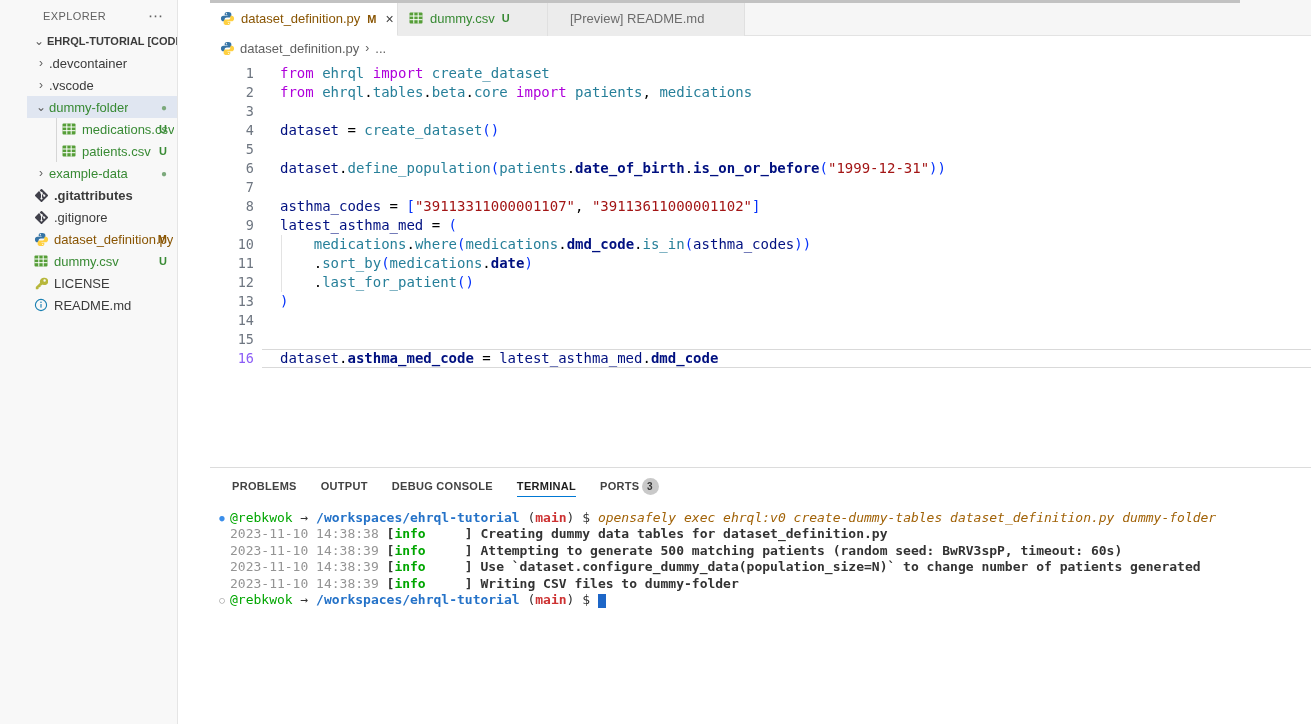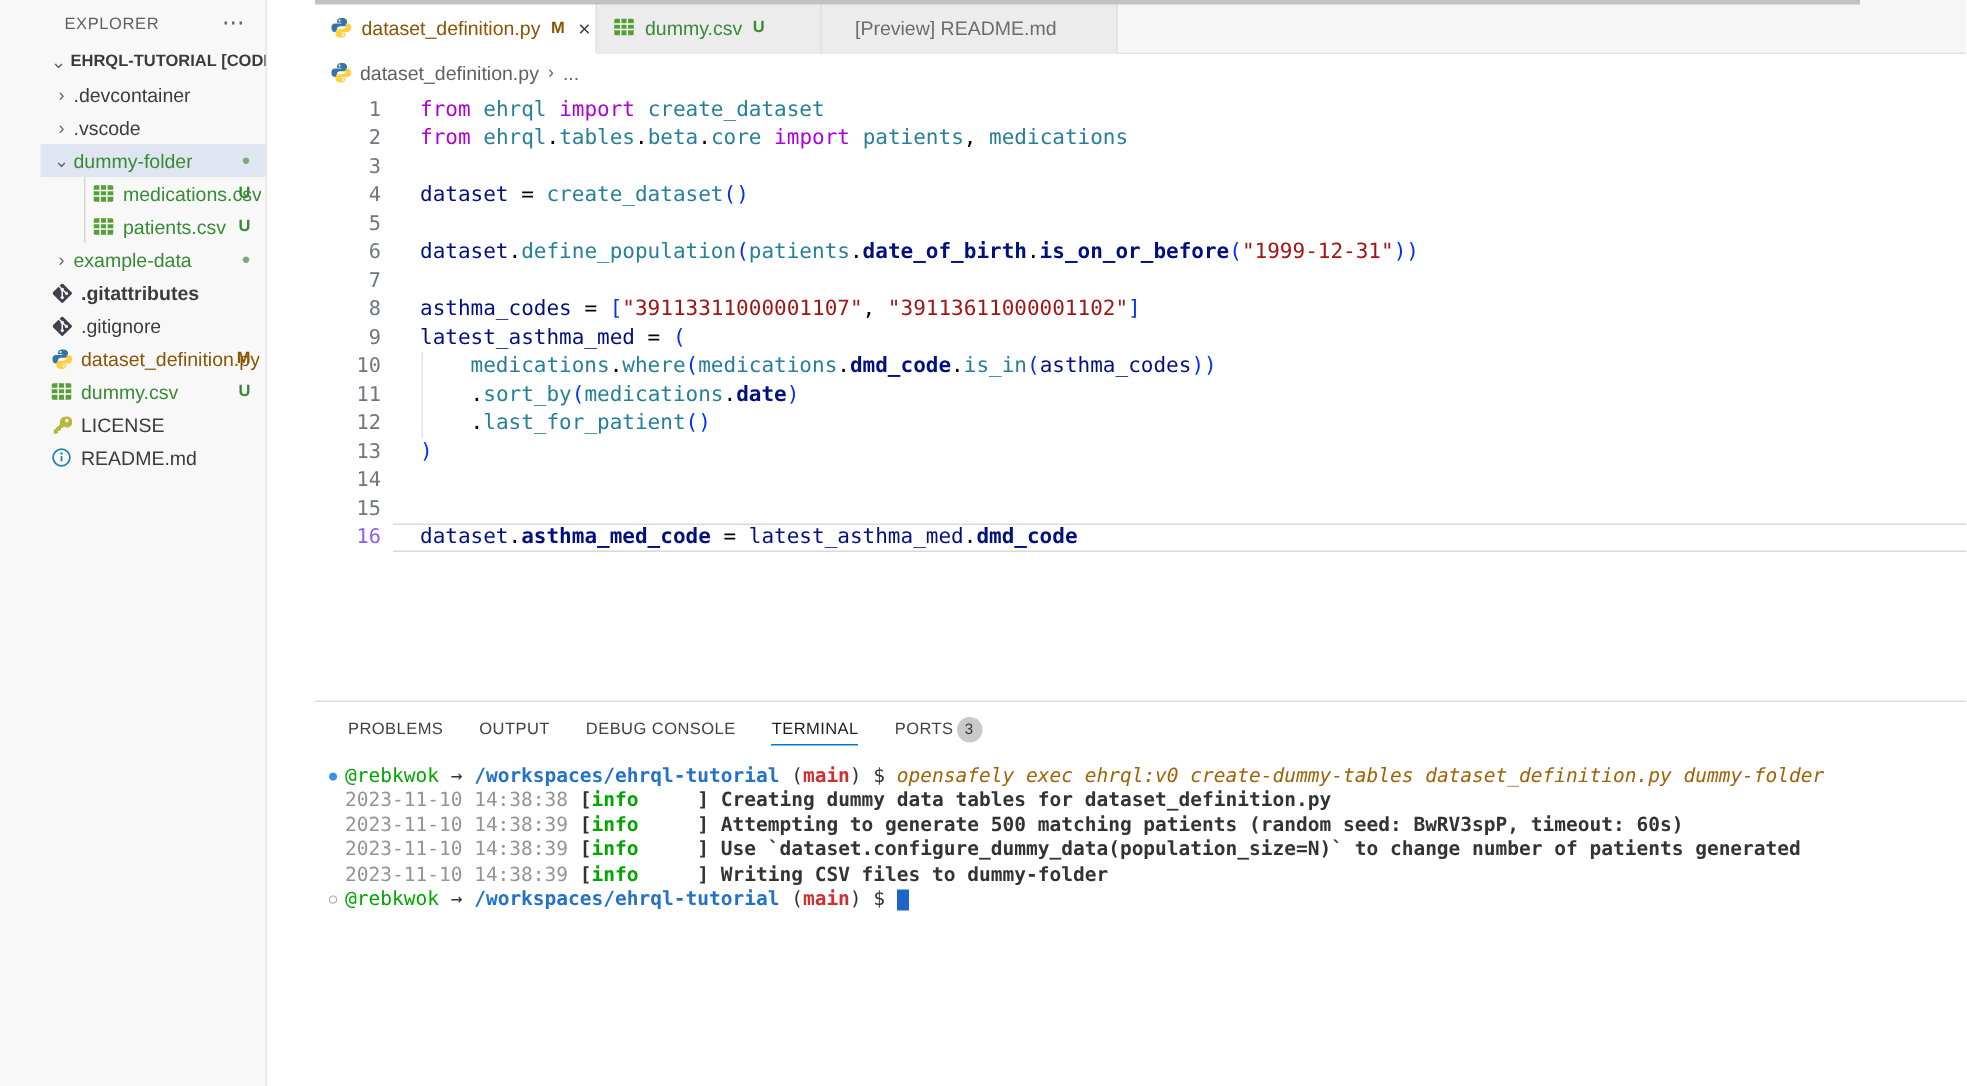--- a/index.html
+++ b/index.html
@@ -45,21 +45,21 @@
   .cl .lc { margin-left:26px; white-space:pre; }
   .cl .curbox { position:absolute; left:52px; right:0; top:0; bottom:0; border-top:1px solid #d9d9d9; border-bottom:1px solid #d9d9d9; pointer-events:none; }
   .cl .ig { position:absolute; left:71px; top:0; bottom:0; width:1px; background:#e3e3e3; }
   .tk.kw { color:#af00db; } .tk.tl { color:#267f99; } .tk.nv { color:#001080; }
   .tk.pb { color:#001080; font-weight:bold; } .tk.st { color:#a31515; }
   .tk.pu { color:#000; } .tk.br { color:#0431fa; }
 
   
   .panel { position:absolute; left:210px; top:467px; right:0; bottom:0; background:#fff; border-top:1px solid #dcdcdc; }
   .panel-tabs { display:flex; align-items:center; height:34px; padding-left:22px; }
-  .ptab { font-size:11px; letter-spacing:.3px; color:#424242; margin-right:24px; padding:6px 0 4px; cursor:pointer; display:flex; align-items:center; }
+  .ptab { font-size:11px; letter-spacing:.3px; color:#424242; margin-right:24px; padding:6px 0 4px; cursor:pointer; display:flex; align-items:center;font-weight:bold; }
   .ptab.active { color:#1e1e1e; border-bottom:1.5px solid #0078d4; }
   .pbadge { display:inline-block; width:17px; height:17px; border-radius:50%; background:#c9c9c9; color:#363636; font-size:10px; line-height:17px; text-align:center; margin-left:2px; }
   .term { padding:8px 0 0 4px; font-family:"DejaVu Sans Mono", monospace; font-size:13px; }
   .trm { display:flex; height:16.4px; line-height:16.4px; }
   .trm .deco { width:16px; text-align:center; flex:none; font-size:9px; }
   .trm .ttx { white-space:pre; }
   .tt.cdot { color:#3b8eea; font-size:9px; } .tt.odot { color:#9a9a9a; font-size:9px; }
   .tt.usr { color:#00a600; } .tt.arw { color:#333; } .tt.pth { color:#2472c8; font-weight:bold; }
   .tt.pn { color:#333; } .tt.brn { color:#cd3131; font-weight:bold; } .tt.pu { color:#333; }
   .tt.cmd { color:#a16207;font-style:italic; } .tt.ts { color:#949494; } .tt.bk { color:#333; font-weight:bold; }

